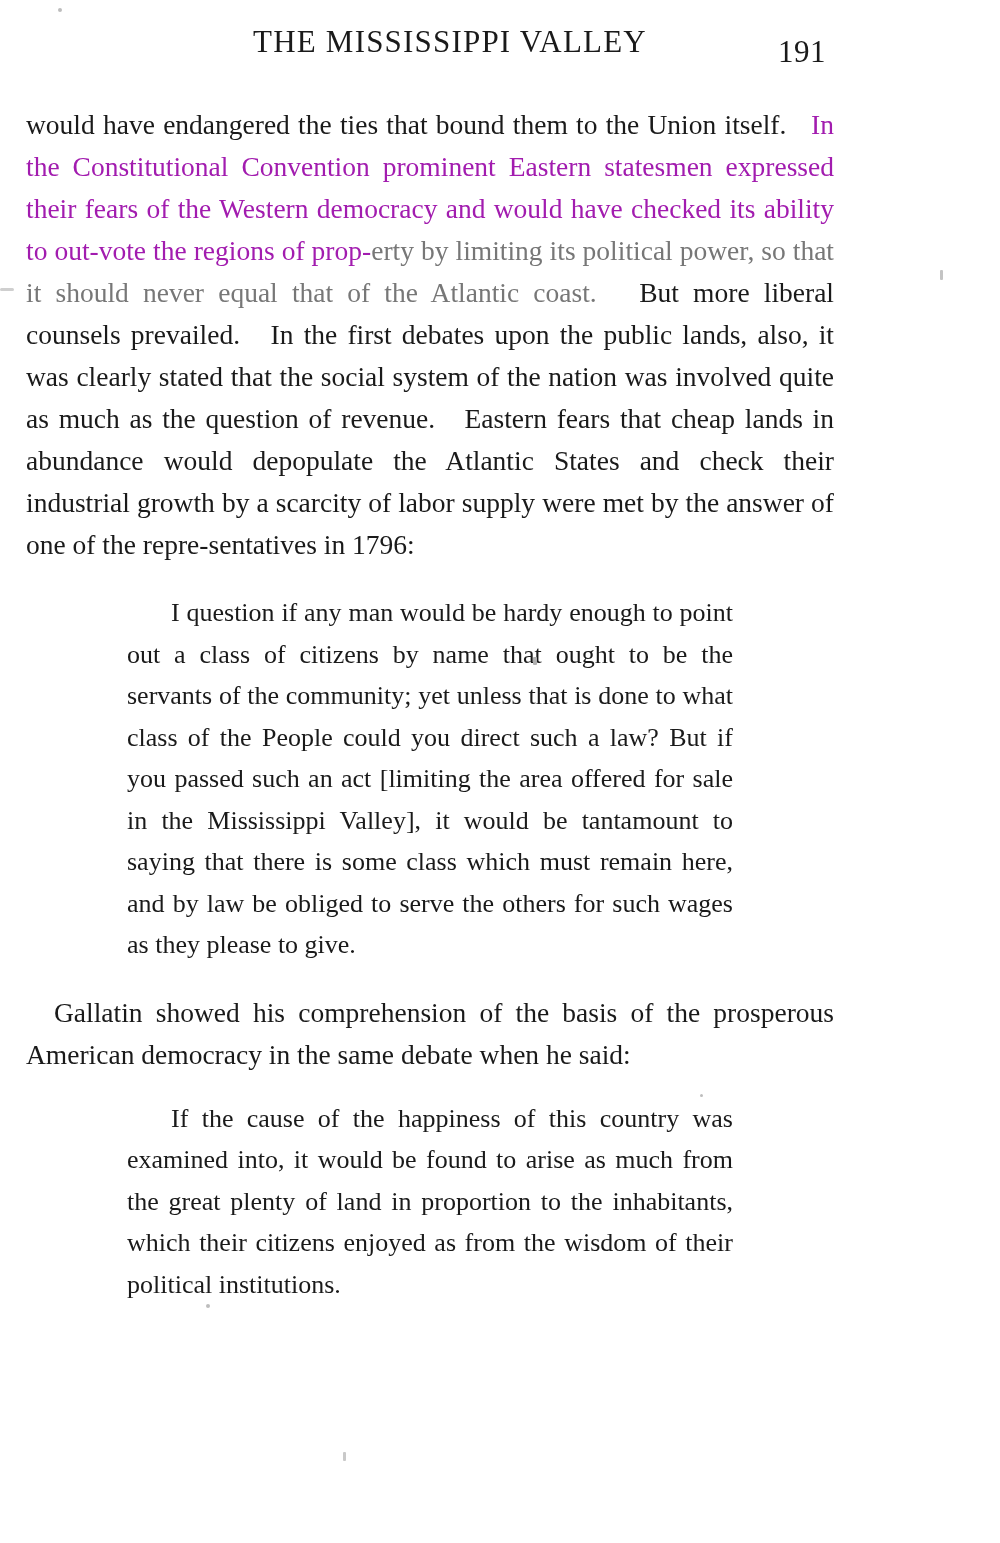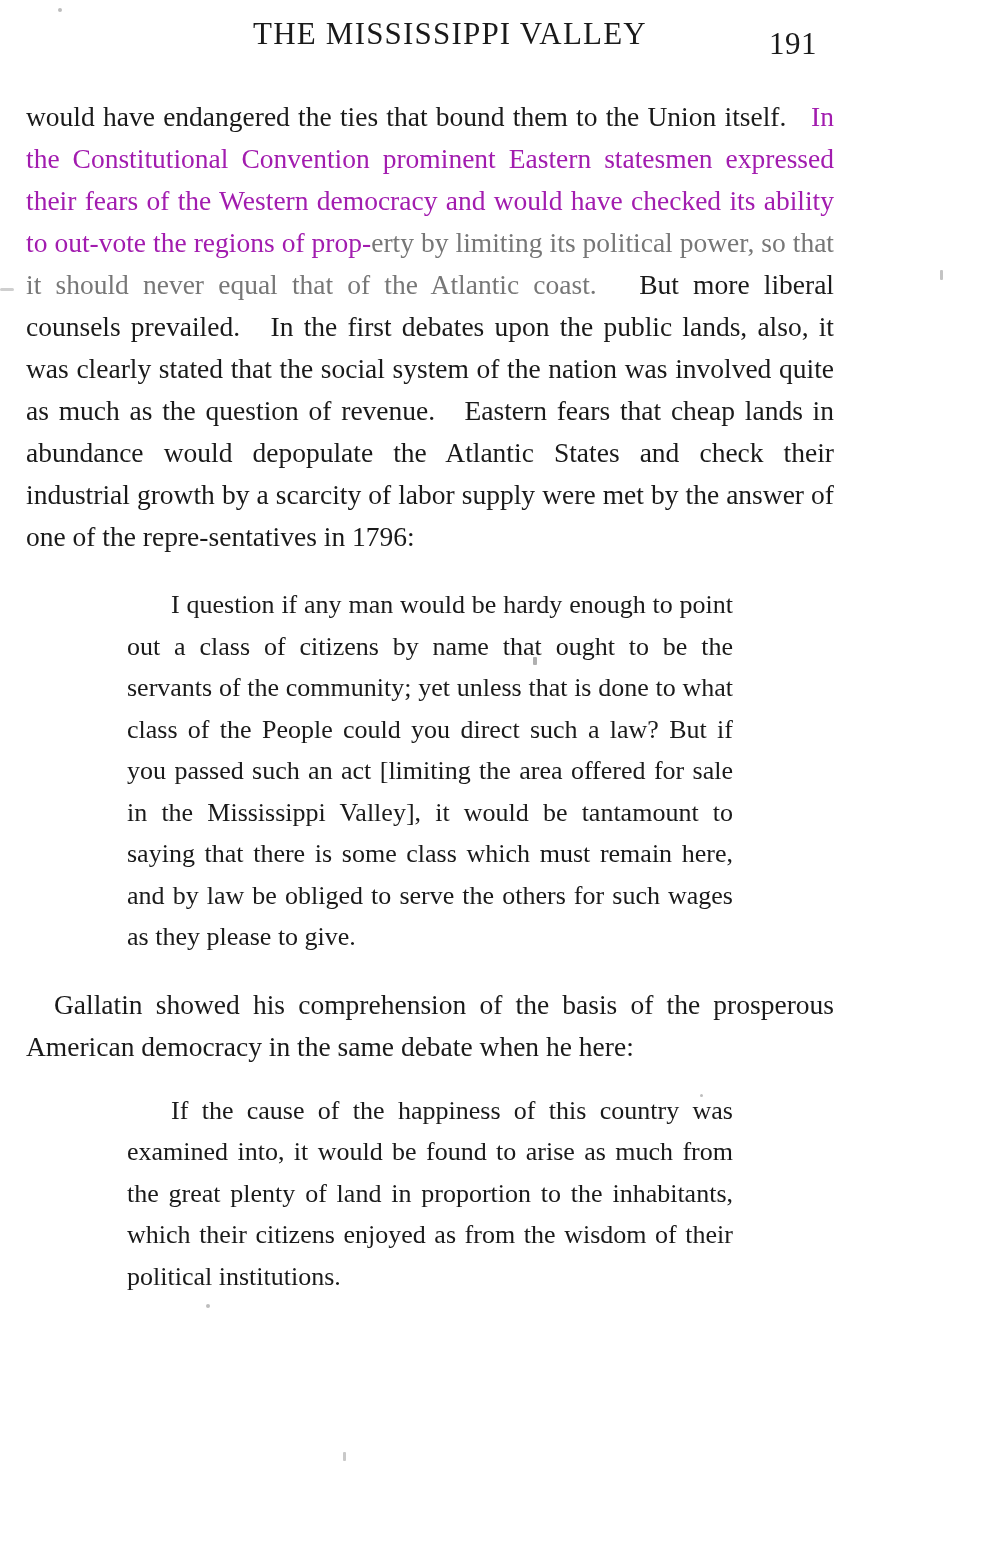--- a/index.html
+++ b/index.html
@@ -12,42 +12,42 @@
     height: 1543px;
     font-family: "Liberation Serif", serif;
     color: #1a1a1a;
     position: relative;
     overflow: hidden;
   }
   .page {
     width: 860px;
     height: 1543px;
     box-sizing: border-box;
-    padding: 16px 22px 0 22px;
+    padding: 24px 22px 0 22px;
     position: relative;
   }
   .running-head {
     display: flex;
     align-items: baseline;
     justify-content: flex-start;
     position: relative;
     height: 62px;
   }
   .running-head .title {
     font-size: 31px;
     letter-spacing: 1.2px;
     font-weight: 400;
     margin: 0 auto;
     padding-left: 40px;
     white-space: nowrap;
     font-family: "Liberation Serif", serif;
   }
   .running-head .folio {
     position: absolute;
-    right: 21px;
+    right: 12px;
     top: 10px;
     font-size: 31px;
     letter-spacing: 0.5px;
   }
   .body-text {
     font-size: 27.5px;
     line-height: 42px;
     text-align: justify;
     text-justify: inter-word;
     margin: 0;
@@ -97,21 +97,21 @@
 
   <div class="running-head">
     <div class="title">THE MISSISSIPPI VALLEY</div>
     <div class="folio">191</div>
   </div>
 
   <p class="body-text first"><span>would have endangered the ties that bound them to the Union itself.</span>&nbsp;&nbsp; <span class="faded">In the Constitutional Convention prominent Eastern statesmen expressed their fears of the Western democracy and would have checked its ability to out-vote the regions of prop-</span><span class="faded2">erty by limiting its political power, so that it should never equal that of the Atlantic coast.</span>&nbsp;&nbsp; <span>But more liberal counsels prevailed.</span>&nbsp;&nbsp; <span>In the first debates upon the public lands, also, it was clearly stated that the social system of the nation was involved quite as much as the question of revenue.</span>&nbsp;&nbsp; <span>Eastern fears that cheap lands in abundance would depopulate the Atlantic States and check their industrial growth by a scarcity of labor supply were met by the answer of one of the repre-sentatives in 1796:</span></p>
 
   <blockquote class="quote">I question if any man would be hardy enough to point out a class of citizens by name that ought to be the servants of the community; yet unless that is done to what class of the People could you direct such a law?   But if you passed such an act [limiting the area offered for sale in the Mississippi Valley], it would be tantamount to saying that there is some class which must remain here, and by law be obliged to serve the others for such wages as they please to give.</blockquote>
 
-  <p class="body-text para-indent-2">Gallatin showed his comprehension of the basis of the prosperous American democracy in the same debate when he here:</p>
+  <p class="body-text para-indent-2">Gallatin showed his comprehension of the basis of the prosperous American democracy in the same debate when he said:</p>
 
   <blockquote class="quote second">If the cause of the happiness of this country was examined into, it would be found to arise as much from the great plenty of land in proportion to the inhabitants, which their citizens enjoyed as from the wisdom of their political institutions.</blockquote>
 
   <span class="speck s1"></span>
   <span class="speck s2"></span>
   <span class="speck s3"></span>
   <span class="speck s4"></span>
   <span class="speck s5"></span>
   <span class="speck s6"></span>
   <span class="speck s7"></span>

